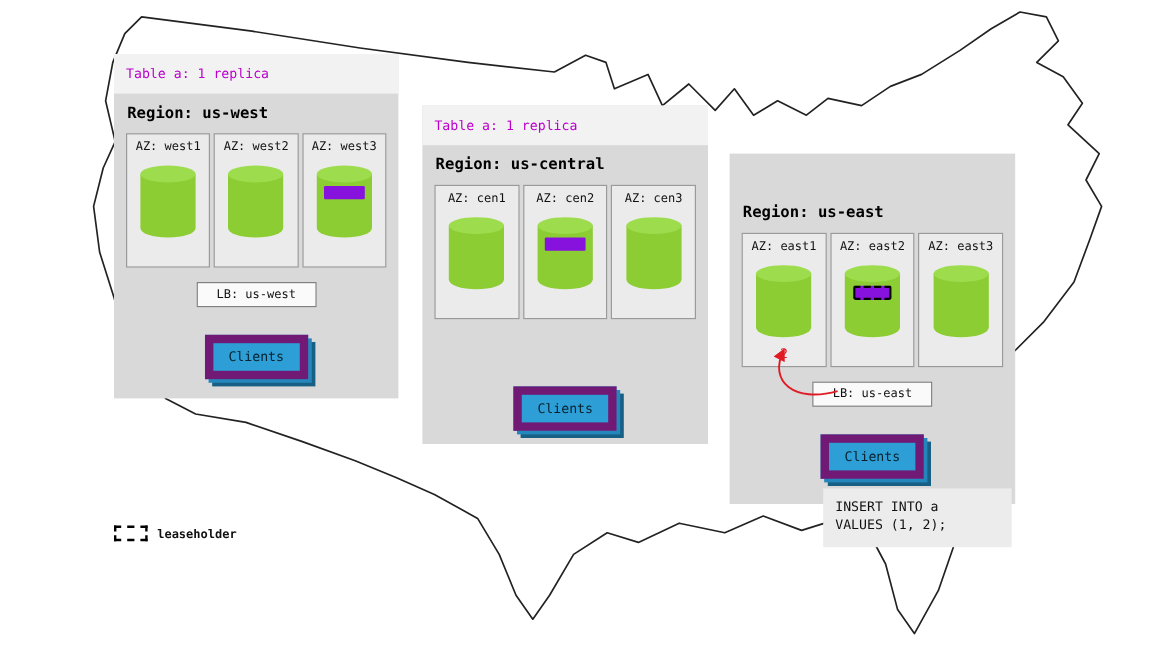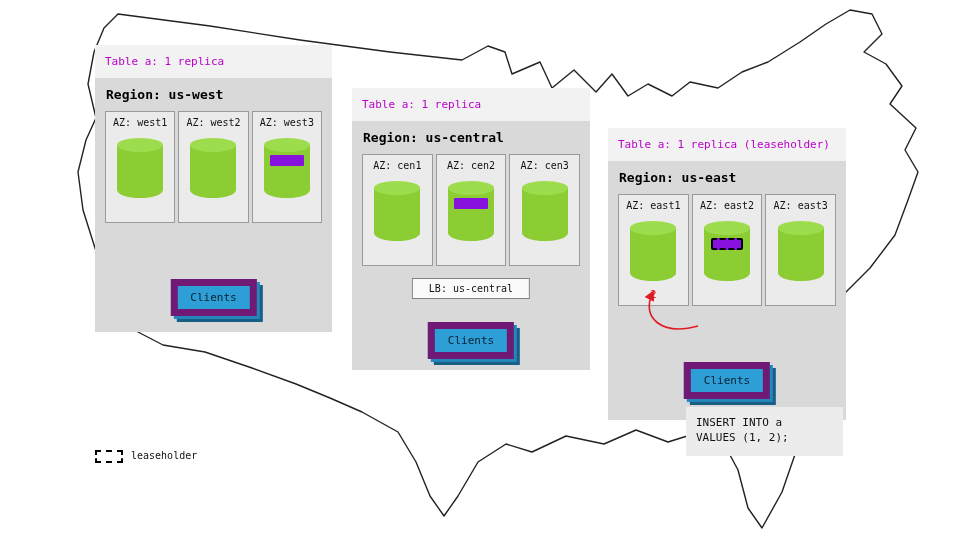--- a/index.html
+++ b/index.html
@@ -29,21 +29,21 @@
   .clients-btn{position:absolute;top:234px;left:50%;transform:translateX(-50%);background:#2e9ed6;
     border:7px solid #701a75;color:#05222e;font-size:11px;padding:5px 13px;
     box-shadow:3px 3px 0 #2387bb,6px 6px 0 #175f85;white-space:nowrap;}
 
   .arrow-svg{position:absolute;left:0;top:0;width:100%;height:100%;pointer-events:none;z-index:4;}
   .arrow-label{position:absolute;left:42px;top:160px;color:#e01b24;font-size:11px;z-index:5;}
 
   .query-box{position:absolute;left:686px;top:407px;width:157px;height:49px;background:#ececec;
     font-size:11px;line-height:15px;padding:8px 0 0 10px;box-sizing:border-box;}
 
-  .legend{position:absolute;left:95px;top:450px;display:flex;align-items:flex-start;gap:8px;font-size:10px;}
+  .legend{position:absolute;left:95px;top:438px;display:flex;align-items:flex-end;gap:8px;font-size:10px;font-weight:bold;}
   .legend-swatch{width:24px;height:9px;border:2px dashed #000;background:#ffffff;}
 </style>
 </head>
 <body>
 
 <div class="stage">
 
   <svg class="map-svg" viewBox="0 0 960 540" aria-hidden="true">
     <path d="M 118,14 L 210,26 L 300,40 L 390,52 L 462,60
              L 488,46 L 505,52 L 512,74 L 540,62 L 552,88 L 574,70
@@ -80,20 +80,21 @@
       </div>
       <div class="az-box">
         <div class="az-label">AZ: west3</div>
         <div class="cyl">
           <div class="cyl-top"></div>
           <div class="cyl-body"></div>
           <div class="replica"></div>
         </div>
       </div>
     </div>
+    <div class="lb-box">LB: us-west</div>
     <div class="clients-btn">Clients</div>
   </section>
 
   <section class="panel" style="left:352px;top:88px;width:238px;height:282px;">
     <div class="panel-header">Table a: 1 replica</div>
     <div class="region-title">Region: us-central</div>
     <div class="az-row">
       <div class="az-box">
         <div class="az-label">AZ: cen1</div>
         <div class="cyl">
@@ -110,26 +111,24 @@
         </div>
       </div>
       <div class="az-box">
         <div class="az-label">AZ: cen3</div>
         <div class="cyl">
           <div class="cyl-top"></div>
           <div class="cyl-body"></div>
         </div>
       </div>
     </div>
-    <div class="lb-box">LB: us-central</div>
     <div class="clients-btn">Clients</div>
   </section>
 
   <section class="panel" style="left:608px;top:128px;width:238px;height:292px;">
-    <div class="panel-header">Table a: 1 replica (leaseholder)</div>
     <div class="region-title">Region: us-east</div>
     <div class="az-row">
       <div class="az-box">
         <div class="az-label">AZ: east1</div>
         <div class="cyl">
           <div class="cyl-top"></div>
           <div class="cyl-body"></div>
         </div>
       </div>
       <div class="az-box">
@@ -141,20 +140,21 @@
         </div>
       </div>
       <div class="az-box">
         <div class="az-label">AZ: east3</div>
         <div class="cyl">
           <div class="cyl-top"></div>
           <div class="cyl-body"></div>
         </div>
       </div>
     </div>
+    <div class="lb-box">LB: us-east</div>
     <div class="clients-btn">Clients</div>
 
     <svg class="arrow-svg" viewBox="0 0 238 292" aria-hidden="true">
       <defs>
         <marker id="arrowhead" viewBox="0 0 10 10" refX="8" refY="5" markerWidth="6.5" markerHeight="6.5" orient="auto-start-reverse">
           <path d="M 0 0 L 10 5 L 0 10 z" fill="#e01b24"></path>
         </marker>
       </defs>
       <path d="M 90,198 C 54,208 32,190 45,164" stroke="#e01b24" stroke-width="1.6" fill="none" marker-end="url(#arrowhead)"></path>
     </svg>

